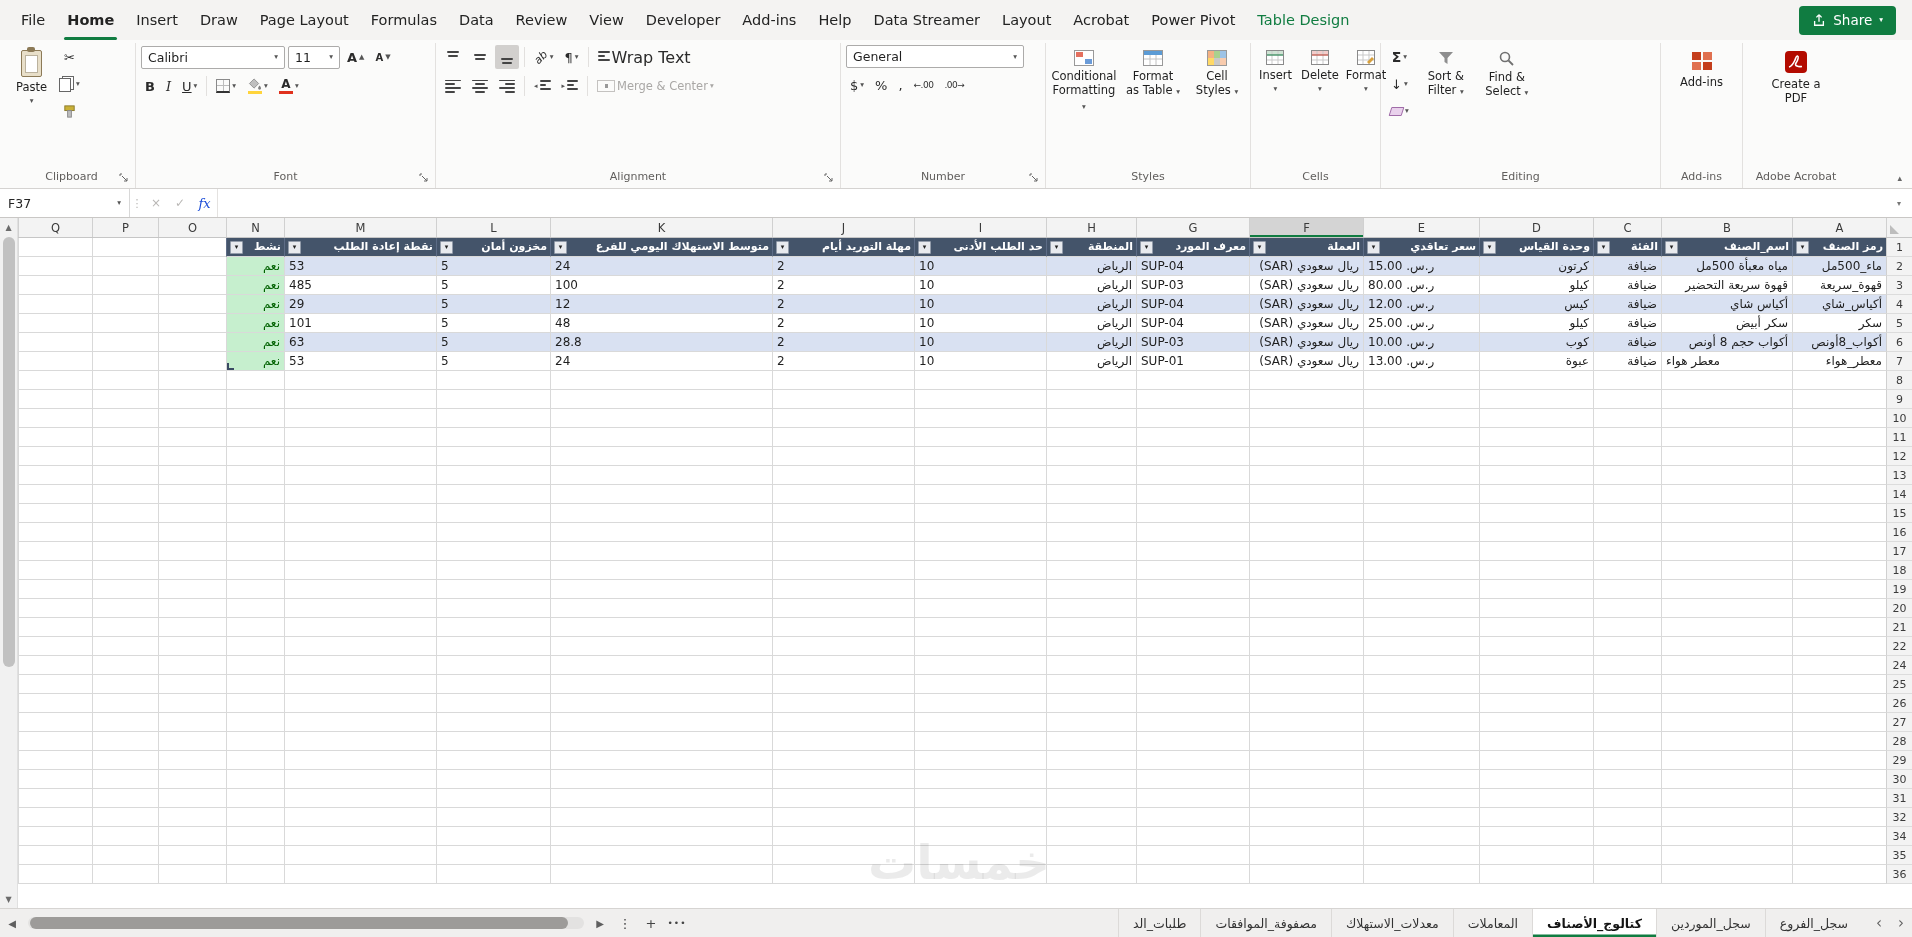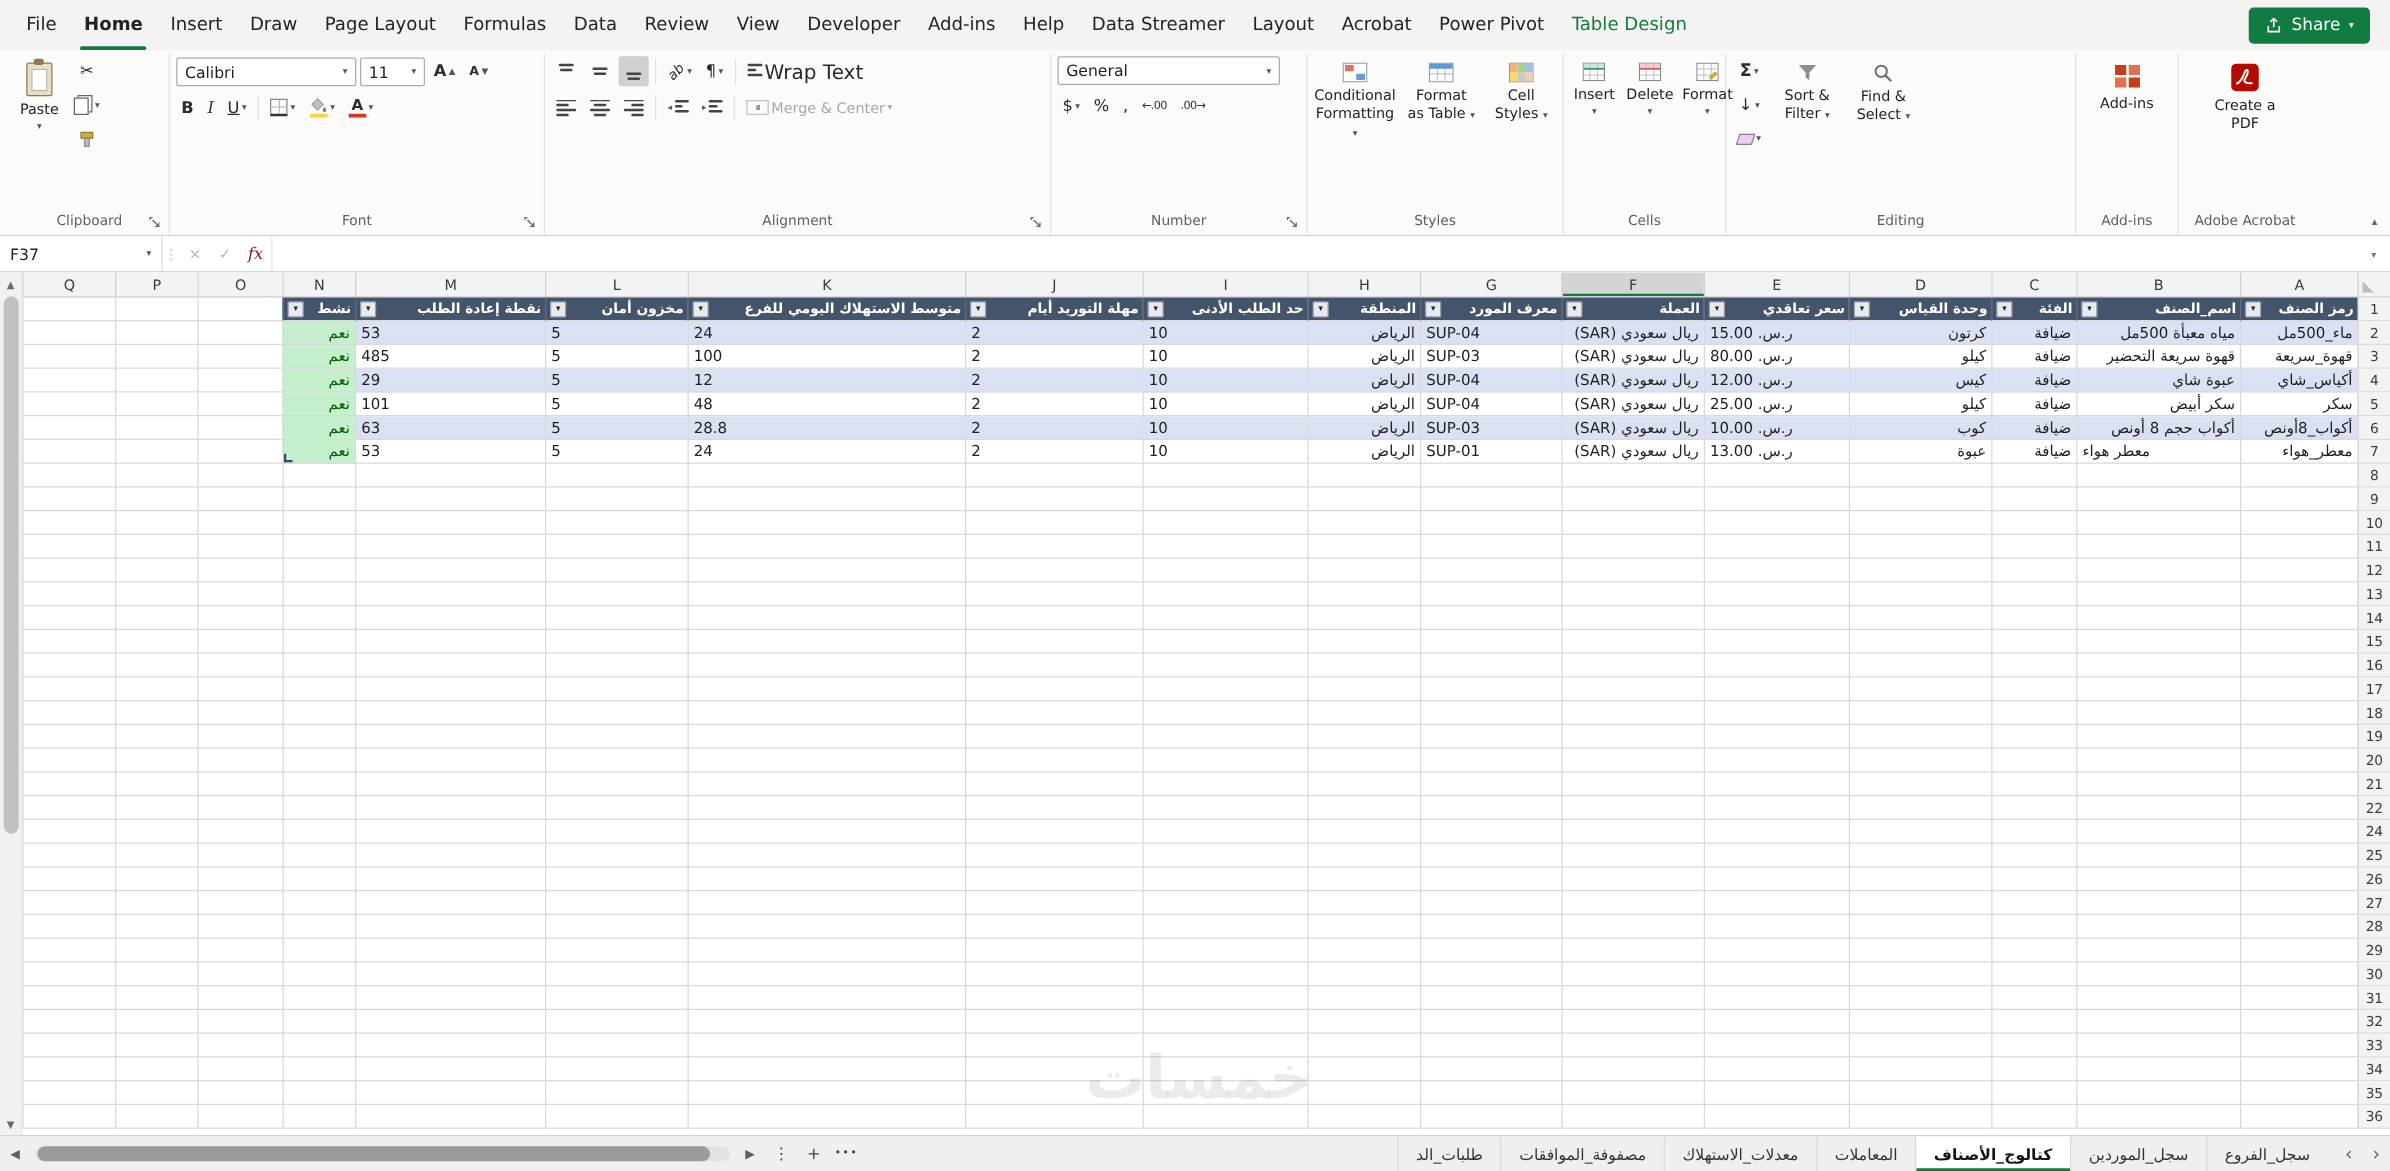--- a/index.html
+++ b/index.html
@@ -64,21 +64,21 @@
   .ic-merge::before { content:""; position:absolute; top:3px; bottom:3px; left:7px; width:3px; background:#999; }
   .ic-eraser { width:13px; height:9px; background:#E9D1EC; border:1px solid #A06CA8; transform:skewX(-18deg); border-radius:1px; display:block; }
   .num-ic { font-size:9px; letter-spacing:-0.5px; color:#333; }
   .sum-g { font-size:14px; font-weight:600; }
 
   
   .fbar { position:absolute; top:189px; left:0; right:0; height:29px; background:#fff; border-bottom:1px solid #C9C7C5; display:flex; align-items:stretch; }
   .namebox { width:130px; border-right:1px solid #D8D8D8; display:flex; align-items:center; justify-content:space-between; padding:0 8px; font-size:12.5px; }
   .fsep { width:14px; display:flex; align-items:center; justify-content:center; color:#B9B7B5; font-size:11px; }
   .fbx { width:24px; display:flex; align-items:center; justify-content:center; font-size:12px; color:#B9B7B5; }
-  .fbfx { width:26px; display:flex; align-items:center; justify-content:center; font-family:"DejaVu Serif",serif; font-style:italic; font-size:13px; color:#7f1d1d; border-right:1px solid #E4E2E0; }
+  .fbfx { width:26px; display:flex; align-items:center; justify-content:center; font-family:"DejaVu Serif",serif; font-style:italic; font-size:13px; color:#1d4ed8; border-right:1px solid #E4E2E0; }
   .finput { flex:1; padding:0 8px; display:flex; align-items:center; }
   .fexpand { width:26px; display:flex; align-items:center; justify-content:center; color:#777; font-size:8px; }
 
   
   .vscroll { position:absolute; left:0; top:218px; bottom:29px; width:18px; background:#F1F1F1; border-right:1px solid #E0E0E0; display:flex; flex-direction:column; align-items:center; padding:2px 0; }
   .varr { font-size:8px; color:#6B6B6B; height:14px; display:flex; align-items:center; }
   .vthumb { width:12px; height:430px; background:#C1C1C1; border-radius:6px; margin-top:3px; }
   .vspacer { flex:1; }
   .grid { position:absolute; left:18px; right:0; top:218px; bottom:29px; overflow:hidden; direction:rtl; background:#fff; }
   .colheads { display:flex; height:20px; background:#F3F3F3; border-bottom:1px solid #C6C6C6; }
@@ -684,21 +684,21 @@
           <div class="cell" style="direction: ltr; text-align: left; width: 114px;">5</div>
           <div class="cell" style="direction: ltr; text-align: left; width: 152px;">485</div>
           <div class="cell" style="background: rgb(198, 239, 206); color: rgb(0, 97, 0); text-align: right; width: 58px;">نعم</div>
           <div class="cell" style="width: 68px;"></div>
           <div class="cell" style="width: 66px;"></div>
           <div class="cell" style="width: 74px;"></div>
         </div>
         <div class="g-row">
           <div class="row-n">4</div>
           <div class="cell" style="background: rgb(217, 225, 242); text-align: right; width: 94px;">أكياس_شاي</div>
-          <div class="cell" style="background: rgb(217, 225, 242); text-align: right; width: 131px;">عبوة شاي</div>
+          <div class="cell" style="background: rgb(217, 225, 242); text-align: right; width: 131px;">أكياس شاي</div>
           <div class="cell" style="background: rgb(217, 225, 242); text-align: right; width: 68px;">ضيافة</div>
           <div class="cell" style="background: rgb(217, 225, 242); text-align: right; width: 114px;">كيس</div>
           <div class="cell" style="background: rgb(217, 225, 242); direction: ltr; text-align: left; width: 116px;">ر.س. 12.00</div>
           <div class="cell" style="background: rgb(217, 225, 242); text-align: right; width: 114px;">ريال سعودي (SAR)</div>
           <div class="cell" style="background: rgb(217, 225, 242); direction: ltr; text-align: left; width: 113px;">SUP-04</div>
           <div class="cell" style="background: rgb(217, 225, 242); text-align: right; width: 90px;">الرياض</div>
           <div class="cell" style="background: rgb(217, 225, 242); direction: ltr; text-align: left; width: 132px;">10</div>
           <div class="cell" style="background: rgb(217, 225, 242); direction: ltr; text-align: left; width: 142px;">2</div>
           <div class="cell" style="background: rgb(217, 225, 242); direction: ltr; text-align: left; width: 222px;">12</div>
           <div class="cell" style="background: rgb(217, 225, 242); direction: ltr; text-align: left; width: 114px;">5</div>
@@ -1242,40 +1242,20 @@
           <div class="cell" style="width: 142px;"></div>
           <div class="cell" style="width: 222px;"></div>
           <div class="cell" style="width: 114px;"></div>
           <div class="cell" style="width: 152px;"></div>
           <div class="cell" style="width: 58px;"></div>
           <div class="cell" style="width: 68px;"></div>
           <div class="cell" style="width: 66px;"></div>
           <div class="cell" style="width: 74px;"></div>
         </div>
         <div class="g-row">
-          <div class="row-n">33</div>
-          <div class="cell" style="width: 94px;"></div>
-          <div class="cell" style="width: 131px;"></div>
-          <div class="cell" style="width: 68px;"></div>
-          <div class="cell" style="width: 114px;"></div>
-          <div class="cell" style="width: 116px;"></div>
-          <div class="cell" style="width: 114px;"></div>
-          <div class="cell" style="width: 113px;"></div>
-          <div class="cell" style="width: 90px;"></div>
-          <div class="cell" style="width: 132px;"></div>
-          <div class="cell" style="width: 142px;"></div>
-          <div class="cell" style="width: 222px;"></div>
-          <div class="cell" style="width: 114px;"></div>
-          <div class="cell" style="width: 152px;"></div>
-          <div class="cell" style="width: 58px;"></div>
-          <div class="cell" style="width: 68px;"></div>
-          <div class="cell" style="width: 66px;"></div>
-          <div class="cell" style="width: 74px;"></div>
-        </div>
-        <div class="g-row">
           <div class="row-n">34</div>
           <div class="cell" style="width: 94px;"></div>
           <div class="cell" style="width: 131px;"></div>
           <div class="cell" style="width: 68px;"></div>
           <div class="cell" style="width: 114px;"></div>
           <div class="cell" style="width: 116px;"></div>
           <div class="cell" style="width: 114px;"></div>
           <div class="cell" style="width: 113px;"></div>
           <div class="cell" style="width: 90px;"></div>
           <div class="cell" style="width: 132px;"></div>

